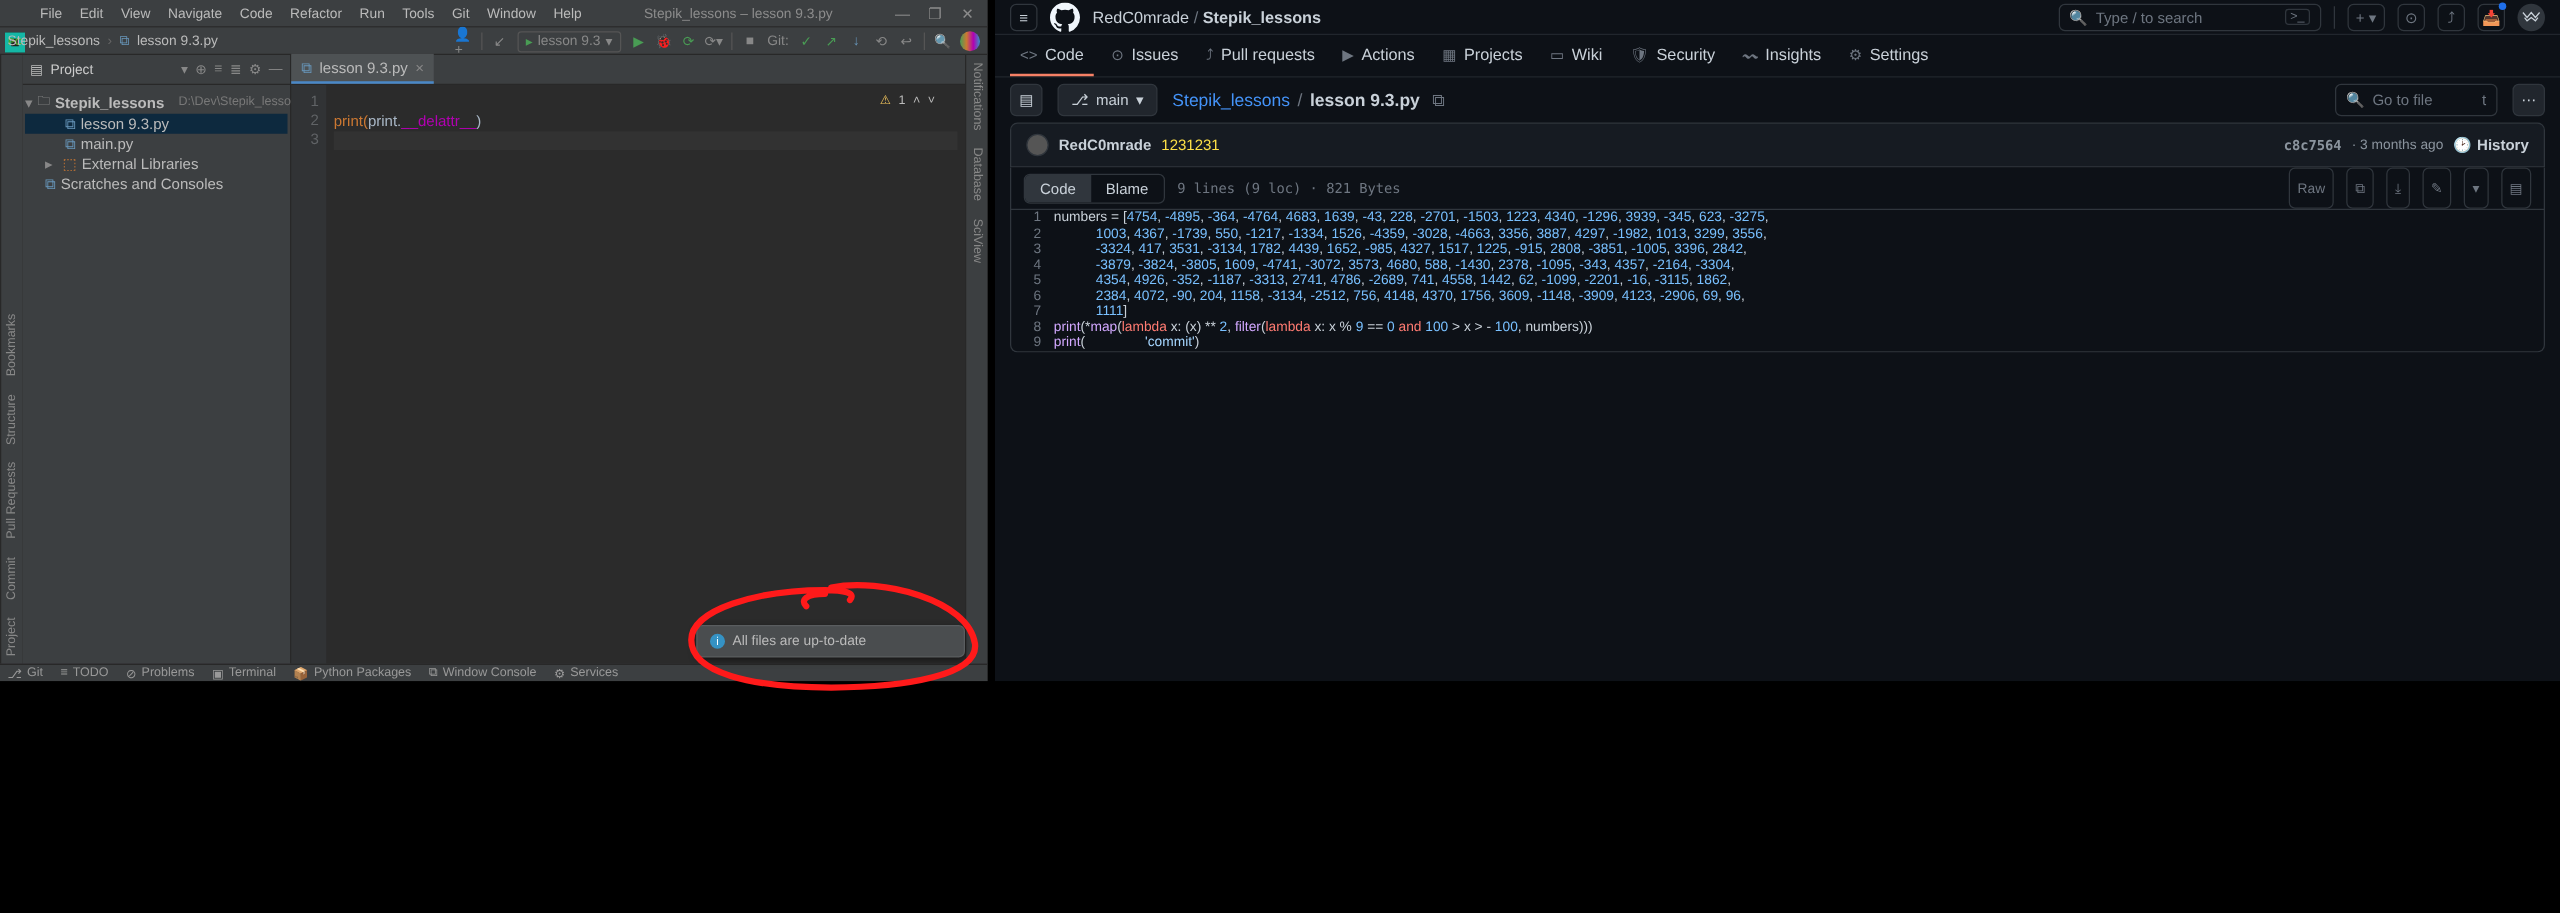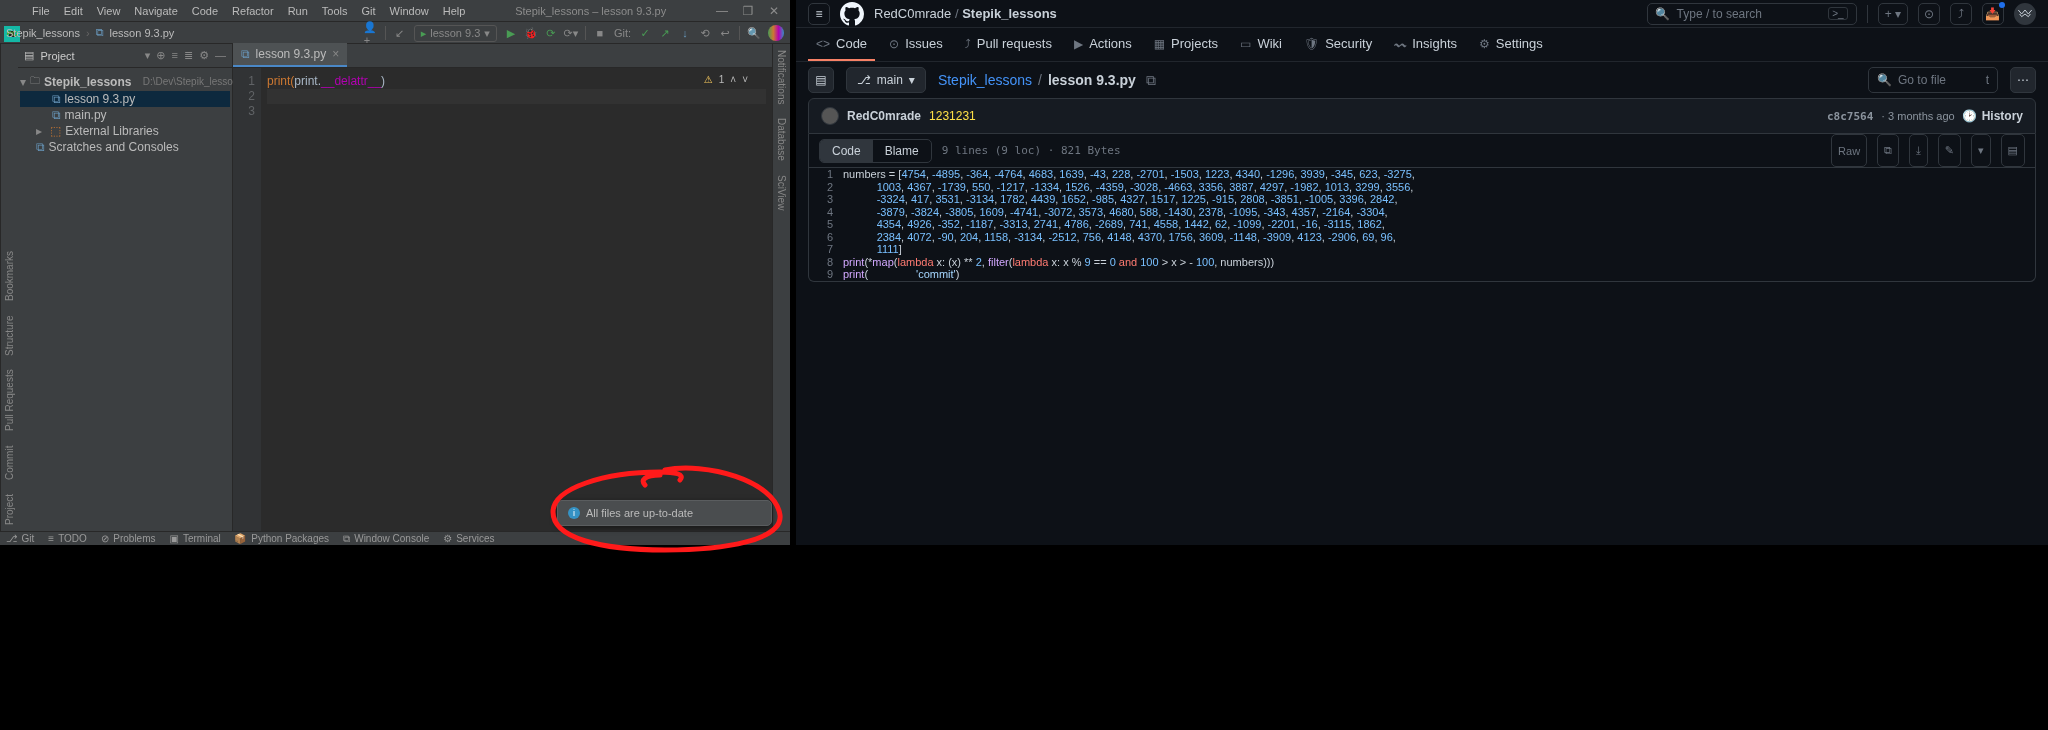--- a/index.html
+++ b/index.html
@@ -44,21 +44,21 @@
 .tree .fold{color:#aaa;font-size:10px;}
 .tree .pyi{color:#6897bb;}
 .tree .lib{color:#cc7832;}
 .tree .dimmed{color:#787878;font-size:10px;}
 
 .editor-area { flex:1; display:flex; flex-direction:column; background:#2b2b2b;}
 .tabs { height:24px; background:#3c3f41; display:flex; align-items:flex-end; border-bottom:1px solid #282828;}
 .tab { background:#4e5254; padding:4px 8px 4px 8px; font-size:12px; color:#bbb; display:flex; gap:6px; align-items:center; border-bottom:2px solid #4a88c7;}
 .editor { flex:1; display:flex; font-family:Consolas,monospace; font-size:12px; position:relative;}
 .gutter { width:28px; background:#313335; color:#606366; text-align:right; padding:6px 6px 0 0; line-height:15px;}
-.code { flex:1; padding:6px 6px 0 6px; color:#a9b7c6; line-height:15px; white-space:pre;}
+.code { flex:1; padding:6px 6px 0 6px; color:#a9b7c6; line-height:15px; white-space:pre;margin-top:16px;}
 .code .line.hl { background:#323232; display:inline-block; width:100%; }
 .kw{color:#cc7832;} .dun{color:#b200b2;} .txt{color:#a9b7c6;}
 .editor .hint{position:absolute;right:24px;top:6px;color:#bbb;font-size:10px;display:flex;gap:6px;align-items:center;}
 
 .ide-status { position:absolute; bottom:0; left:0; right:0; height:14px; background:#3c3f41; display:flex; align-items:center; gap:14px; padding:0 6px; font-size:10px; color:#999; border-top:1px solid #282828;}
 .ide-status .item{display:flex;gap:4px;align-items:center;}
 
 .toast { position:absolute; left:557px; top:500px; width:215px; height:26px; background:#4a4d4f; border:1px solid #5a5d5f; border-radius:5px; display:flex; align-items:center; padding:0 10px; gap:6px; font-size:11px; color:#bbb; box-shadow:0 2px 6px rgba(0,0,0,.5);}
 .toast .ico{width:12px;height:12px;border-radius:50%;background:#3592c4;color:#fff;font-size:9px;display:flex;align-items:center;justify-content:center;}
 

